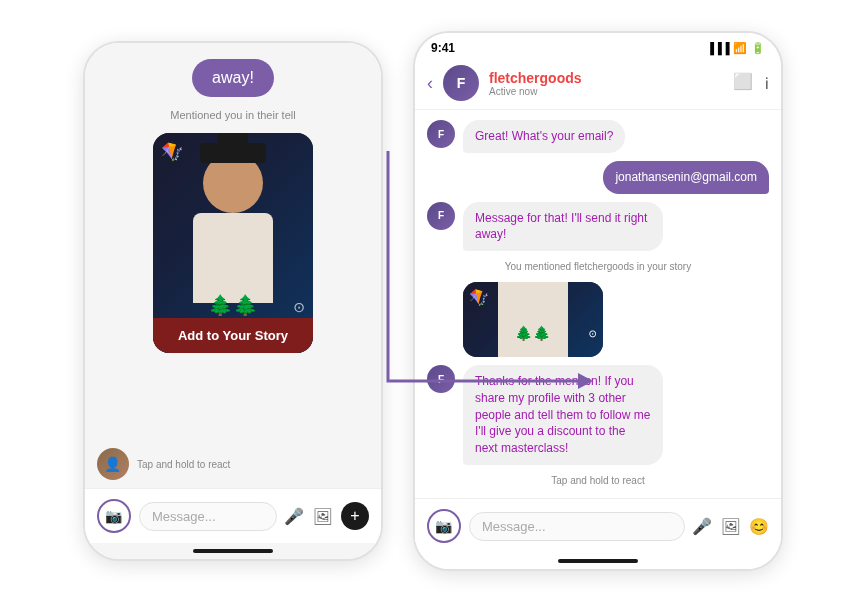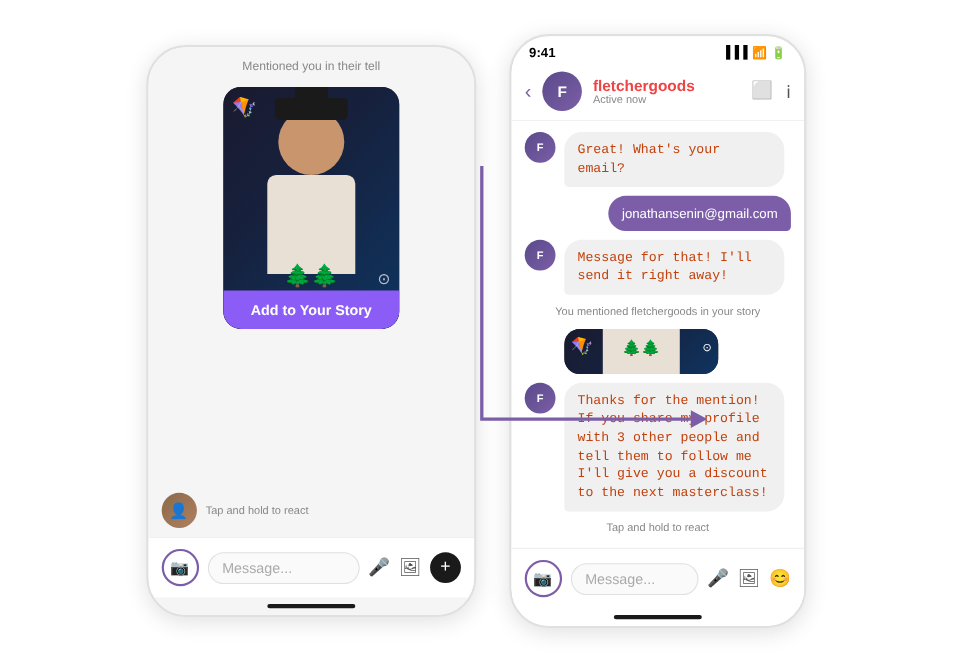--- a/index.html
+++ b/index.html
@@ -133,21 +133,21 @@
     .person-body {
       width: 80px;
       height: 90px;
       background: #e8e0d5;
       border-radius: 8px 8px 0 0;
       margin: 0 auto;
     }
 
     
     .add-story-btn {
-      background: #8b5cf6;
+      background: #7f1d1d;
       color: white;
       border: none;
       border-radius: 0 0 16px 16px;
       padding: 10px;
       text-align: center;
       font-size: 13px;
       font-weight: 600;
       position: absolute;
       bottom: 0;
       width: 100%;
@@ -263,21 +263,21 @@
     .home-indicator {
       width: 80px;
       height: 4px;
       background: #1a1a1a;
       border-radius: 2px;
       margin: 6px auto;
     }
 
     
     .phone-right {
-      width: 270px;
+      width: 370px;
       height: 540px;
     }
 
     .phone-right .screen {
       width: 100%;
       height: 100%;
       background: #fff;
       display: flex;
       flex-direction: column;
     }
@@ -363,23 +363,22 @@
     .msg-bubble {
       max-width: 200px;
       padding: 8px 12px;
       border-radius: 16px;
       font-size: 12px;
       line-height: 1.4;
     }
 
     .msg-bubble.received {
       background: #f0f0f0;
-      color: #c2410c;
+      color: #a21caf;
       border-bottom-left-radius: 4px;
-      font-family: Liberation Mono, monospace;
     }
 
     .msg-bubble.sent {
       background: #7b5ea7;
       color: white;
       border-bottom-right-radius: 4px;
     }
 
     .system-msg {
       text-align: center;
@@ -485,20 +484,21 @@
       align-items: center;
     }
   </style>
 </head>
 <body>
 
 <div class="wrapper">
 
   <div class="phone-mockup phone-left">
     <div class="screen">
+      <div class="left-top-bubble">away!</div>
 
       <div class="left-chat-area">
         <div class="mention-label">Mentioned you in their tell</div>
 
         <div class="story-card">
           <div class="story-card-img">
             <span class="story-deco">🪁</span>
             <div class="person-silhouette">
               <div class="person-head">
                 <div class="person-hat"></div>

